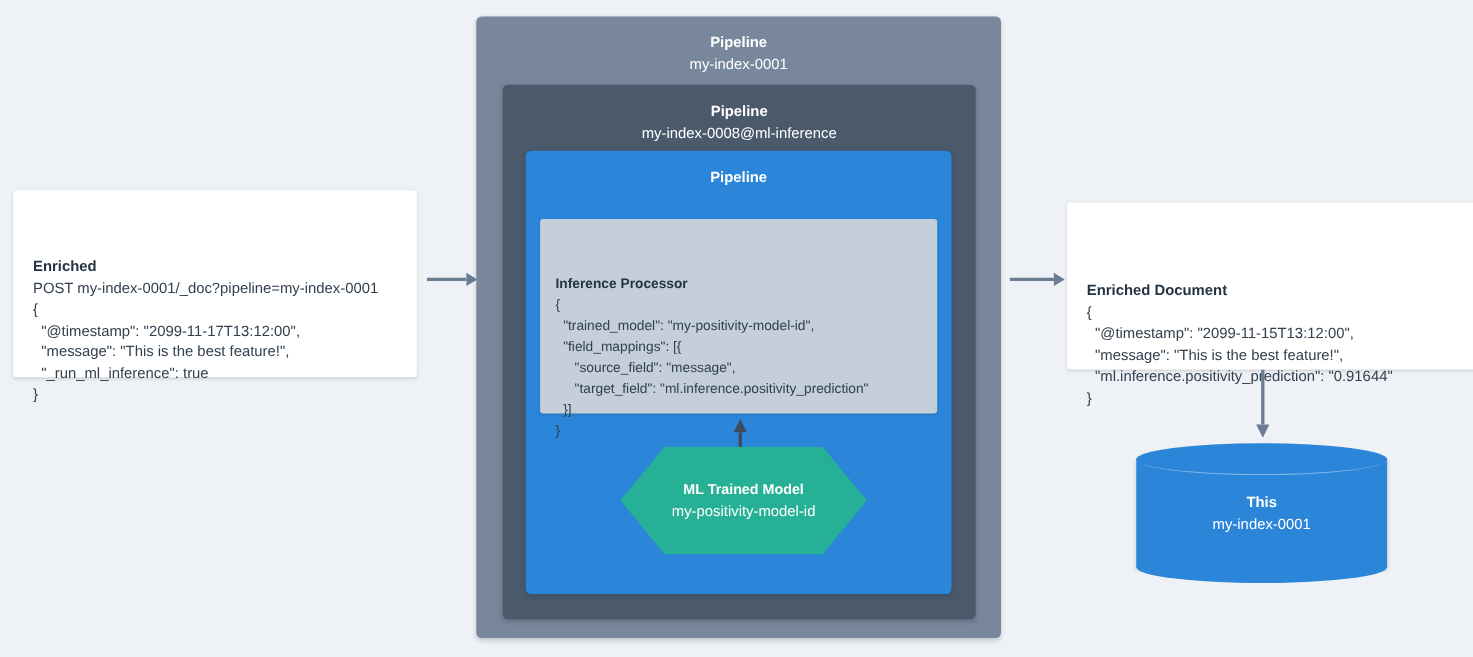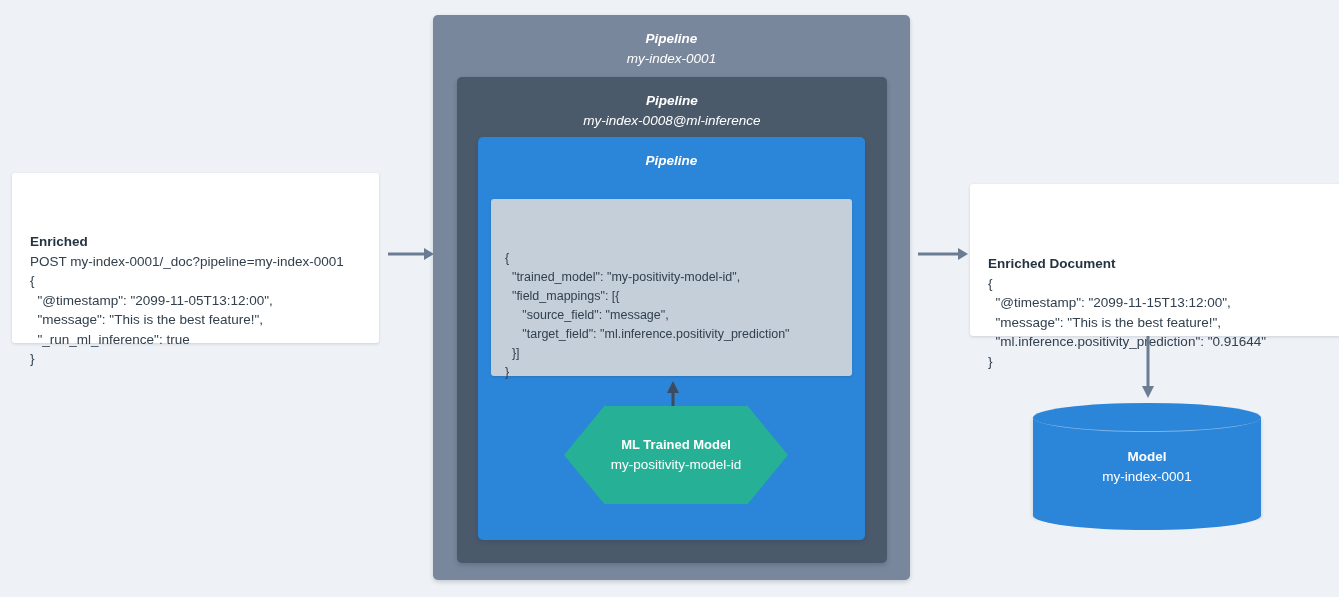--- a/index.html
+++ b/index.html
@@ -89,21 +89,20 @@
     box-shadow: 0 2px 4px rgba(30,60,95,0.25);
     box-sizing: border-box;
     overflow: hidden;
   }
 
   .pipe-head {
     text-align: center;
     color: #ffffff;
     padding-top: 14px;
     line-height: 20px;
-    font-style: italic;
   }
   .pipe-head .kind {
     display: block;
     font-weight: bold;
     font-size: 13.5px;
   }
   .pipe-head .name {
     display: block;
     font-size: 13.5px;
     font-weight: normal;
@@ -212,21 +211,21 @@
   }
 </style>
 </head>
 <body>
 
 <div class="canvas">
 
   <div class="doc-card" id="document-card">
     <span class="doc-title">Enriched</span><span class="doc-body">POST my-index-0001/_doc?pipeline=my-index-0001
 {
-  "@timestamp": "2099-11-05T13:12:00",
+  "@timestamp": "2099-11-17T13:12:00",
   "message": "This is the best feature!",
   "_run_ml_inference": true
 }</span>
   </div>
 
   <svg class="arrow" style="left:388px; top:245px;" width="46" height="18" viewBox="0 0 46 18">
     <line x1="0" y1="9" x2="36" y2="9" stroke="#6b7d93" stroke-width="3"></line>
     <polygon points="36,3 46,9 36,15" fill="#6b7d93"></polygon>
   </svg>
 
@@ -241,21 +240,21 @@
         <span class="kind">Pipeline</span>
         <span class="name">my-index-0008@ml-inference</span>
       </div>
 
       <div id="pipeline-inner">
         <div class="pipe-head">
           <span class="kind">Pipeline</span>
         </div>
 
         <div id="inference-processor">
-          <span class="doc-body">{
+          <span class="doc-title">Inference Processor</span><span class="doc-body">{
   "trained_model": "my-positivity-model-id",
   "field_mappings": [{
      "source_field": "message",
      "target_field": "ml.inference.positivity_prediction"
   }]
 }</span>
         </div>
 
         <svg class="arrow" style="left:186px; top:244px;" width="18" height="50" viewBox="0 0 18 50">
           <line x1="9" y1="50" x2="9" y2="12" stroke="#3d4b5c" stroke-width="3"></line>
@@ -286,18 +285,18 @@
   <svg class="arrow" style="left:1139px; top:336px;" width="18" height="62" viewBox="0 0 18 62">
     <line x1="9" y1="0" x2="9" y2="50" stroke="#6b7d93" stroke-width="3"></line>
     <polygon points="3,50 15,50 9,62" fill="#6b7d93"></polygon>
   </svg>
 
   <div id="index-cylinder">
     <div class="cyl-body"></div>
     <div class="cyl-bottom"></div>
     <div class="cyl-top"></div>
     <div class="cyl-label">
-      <span class="kind">Model</span>
+      <span class="kind">This</span>
       <span class="name">my-index-0001</span>
     </div>
   </div>
 
 </div>
 
 </body></html>

